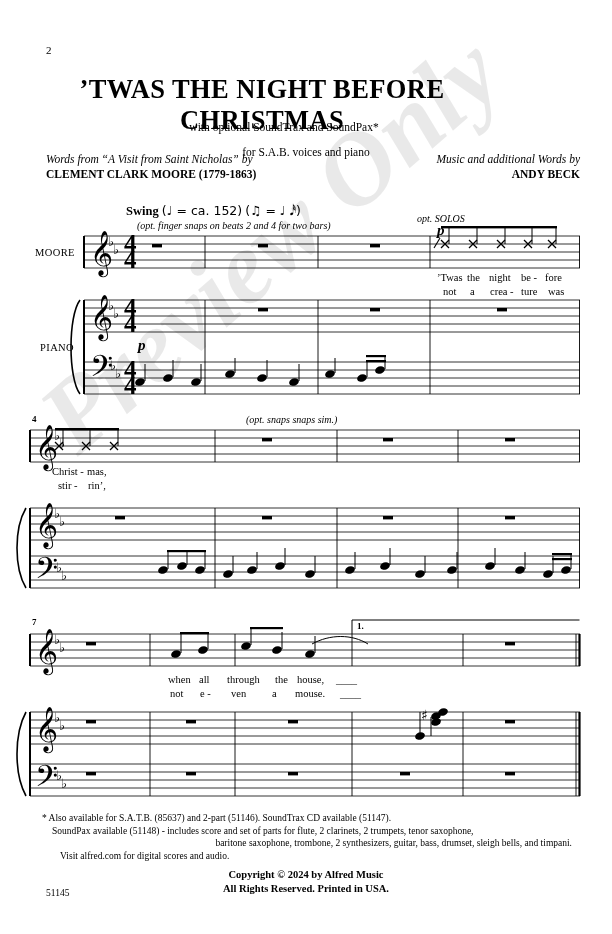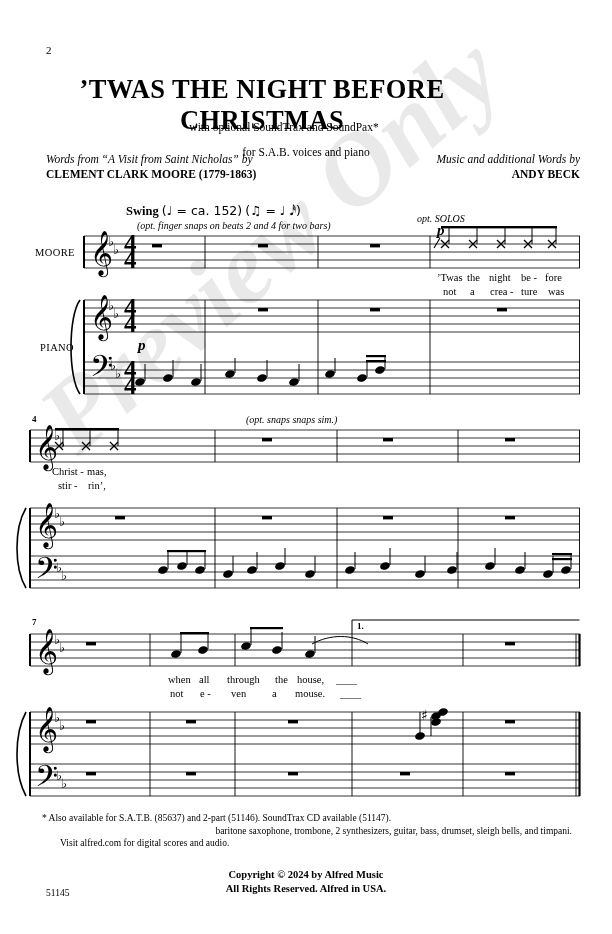--- a/index.html
+++ b/index.html
@@ -601,27 +601,28 @@
 
   <div class="lyric" style="left:170px; top:688px;">not</div>
   <div class="lyric" style="left:200px; top:688px;">e -</div>
   <div class="lyric" style="left:231px; top:688px;">ven</div>
   <div class="lyric" style="left:272px; top:688px;">a</div>
   <div class="lyric" style="left:295px; top:688px;">mouse.</div>
   <div class="lyric" style="left:340px; top:688px;">____</div>
 
   <div class="footnotes">
     <div>*  Also available for S.A.T.B. (85637) and 2-part (51146). SoundTrax CD available (51147).</div>
+    <div style="padding-left:10px;">SoundPax available (51148) - includes score and set of parts for flute, 2 clarinets, 2 trumpets, tenor saxophone,</div>
     <div style="padding-left:10px;text-align:right;">baritone saxophone, trombone, 2 synthesizers, guitar, bass, drumset, sleigh bells, and timpani.</div>
     <div class="i" style="padding-left:18px;">Visit alfred.com for digital scores and audio.</div>
   </div>
 
   <div class="copyright">
     <div>Copyright © 2024 by Alfred Music</div>
-    <div>All Rights Reserved.   Alfred in USA.</div>
+    <div>All Rights Reserved.   Printed in USA.</div>
   </div>
 
   <div class="plate">51145</div>
 
   <div class="watermark">
     <span>Preview Only</span>
   </div>
 
 </div>
 

